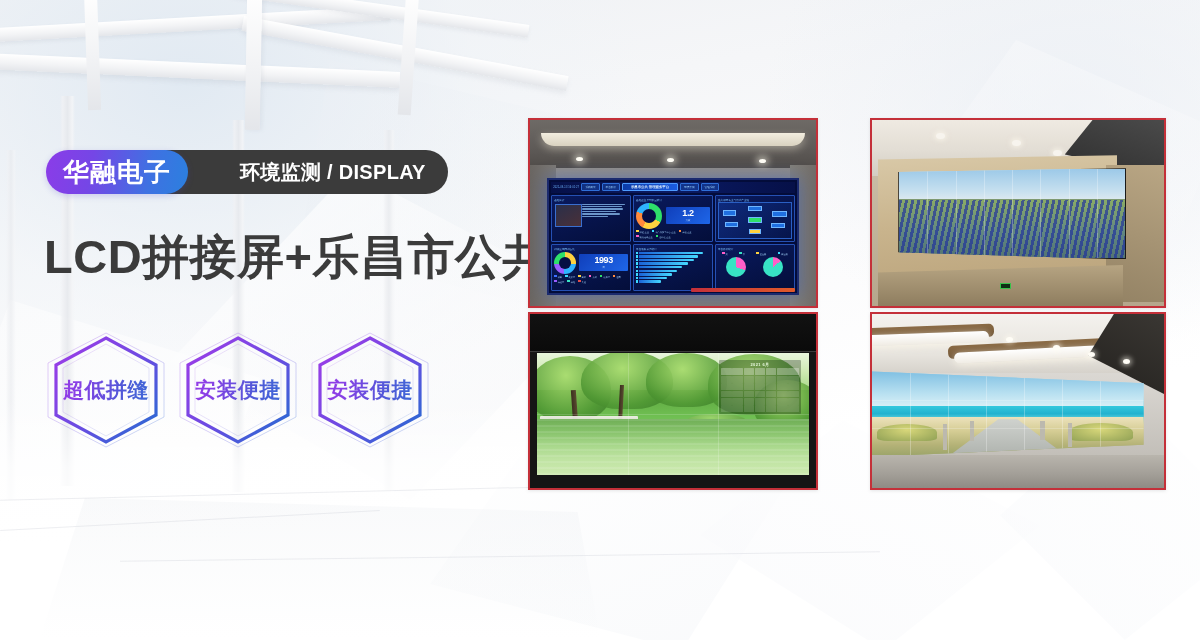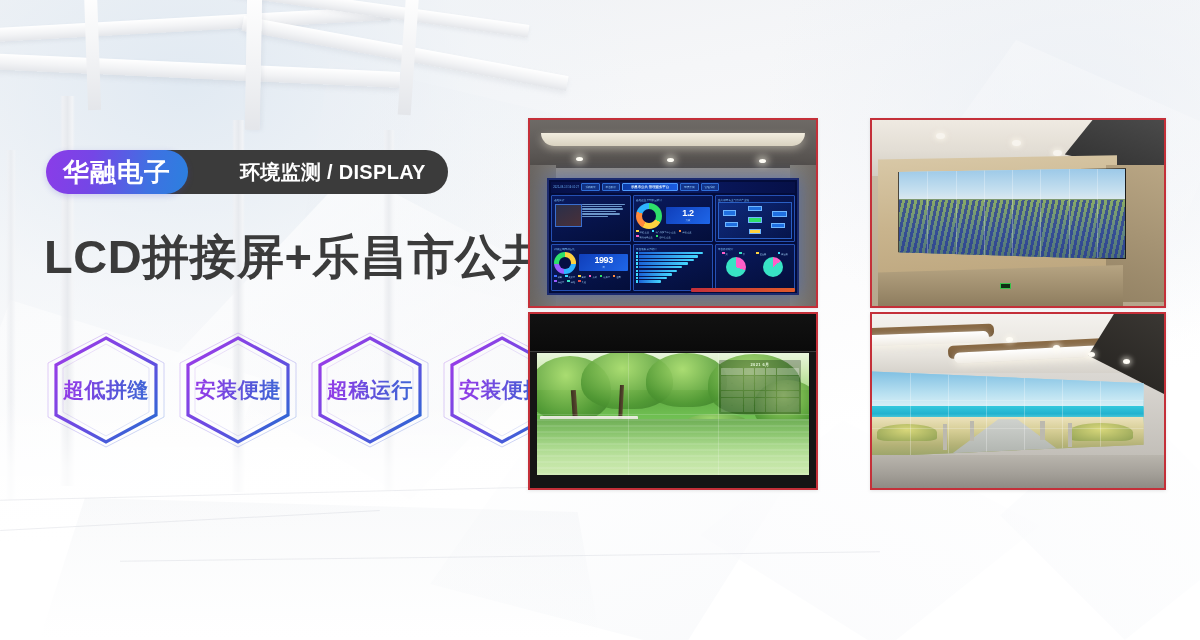--- a/index.html
+++ b/index.html
@@ -392,28 +392,20 @@
 
       <div class="hex">
         <svg width="124" height="116" viewBox="0 0 124 116">
           <polygon points="62,6 112,33 112,83 62,110 12,83 12,33" fill="none" stroke="url(#hg1)" stroke-width="3.2"></polygon>
           <polygon points="62,1 120,31 120,85 62,115 4,85 4,31" fill="none" stroke="url(#hg1)" stroke-width="1" opacity=".26"></polygon>
           <polygon points="62,12 105,36 105,80 62,104 19,80 19,36" fill="none" stroke="url(#hg1)" stroke-width=".8" opacity=".2"></polygon>
         </svg>
         <div class="hex-label">安装便捷</div>
       </div>
 
-      <div class="hex">
-        <svg width="124" height="116" viewBox="0 0 124 116">
-          <polygon points="62,6 112,33 112,83 62,110 12,83 12,33" fill="none" stroke="url(#hg1)" stroke-width="3.2"></polygon>
-          <polygon points="62,1 120,31 120,85 62,115 4,85 4,31" fill="none" stroke="url(#hg1)" stroke-width="1" opacity=".26"></polygon>
-          <polygon points="62,12 105,36 105,80 62,104 19,80 19,36" fill="none" stroke="url(#hg1)" stroke-width=".8" opacity=".2"></polygon>
-        </svg>
-        <div class="hex-label">超稳运行</div>
-      </div>
 
       <div class="hex">
         <svg width="124" height="116" viewBox="0 0 124 116">
           <polygon points="62,6 112,33 112,83 62,110 12,83 12,33" fill="none" stroke="url(#hg1)" stroke-width="3.2"></polygon>
           <polygon points="62,1 120,31 120,85 62,115 4,85 4,31" fill="none" stroke="url(#hg1)" stroke-width="1" opacity=".26"></polygon>
           <polygon points="62,12 105,36 105,80 62,104 19,80 19,36" fill="none" stroke="url(#hg1)" stroke-width=".8" opacity=".2"></polygon>
         </svg>
         <div class="hex-label">安装便捷</div>
       </div>
 

